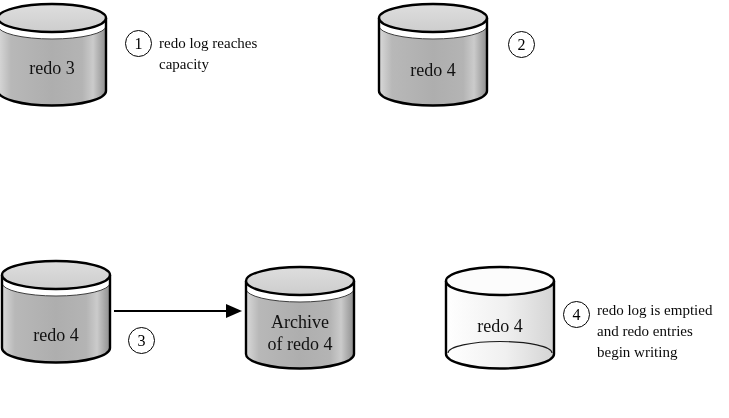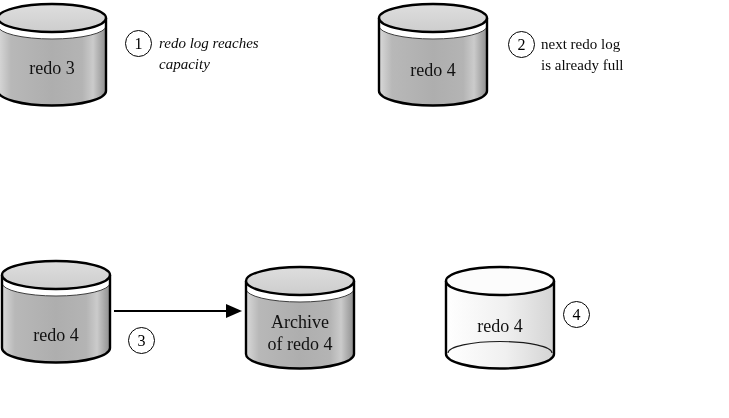--- a/index.html
+++ b/index.html
@@ -61,38 +61,36 @@
       <path d="M2,24 V89 A54,14.5 0 0 0 110,89 V24 A54,13 0 0 1 2,24 Z" fill="url(#gFullBody)"></path>
       <path d="M2,24 A54,13 0 0 0 110,24" fill="none" stroke="#3f3f3f" stroke-width="1"></path>
       <path d="M2,16 V89 A54,14.5 0 0 0 110,89 V16" fill="none" stroke="#000" stroke-width="2.4"></path>
       <ellipse cx="56" cy="16" rx="54" ry="14" fill="url(#gFullTop)" stroke="#000" stroke-width="2.4"></ellipse>
     </svg>
     <div class="cyl-label" style="top:55px;">redo 3</div>
   </div>
   <div class="step-circle" style="left:125px;top:30px;">
     <span>1</span>
   </div>
-  <div class="caption" style="left:159px;top:33px;font-style:italic;">redo log reaches
+  <div class="caption" style="left:159px;top:33px;">redo log reaches
 capacity</div>
 
   <div class="cyl" style="left:377px;top:2px;">
     <svg viewBox="0 0 112 106" width="112" height="106">
       <path d="M2,16 V89 A54,14.5 0 0 0 110,89 V16 Z" fill="#ffffff"></path>
       <path d="M2,24 V89 A54,14.5 0 0 0 110,89 V24 A54,13 0 0 1 2,24 Z" fill="url(#gFullBody)"></path>
       <path d="M2,24 A54,13 0 0 0 110,24" fill="none" stroke="#3f3f3f" stroke-width="1"></path>
       <path d="M2,16 V89 A54,14.5 0 0 0 110,89 V16" fill="none" stroke="#000" stroke-width="2.4"></path>
       <ellipse cx="56" cy="16" rx="54" ry="14" fill="url(#gFullTop)" stroke="#000" stroke-width="2.4"></ellipse>
     </svg>
     <div class="cyl-label" style="top:57px;">redo 4</div>
   </div>
   <div class="step-circle" style="left:508px;top:31px;">
     <span>2</span>
   </div>
-  <div class="caption" style="left:541px;top:34px;">next redo log
-is already full</div>
 
   <div class="cyl" style="left:0px;top:259px;">
     <svg viewBox="0 0 112 106" width="112" height="106">
       <path d="M2,16 V89 A54,14.5 0 0 0 110,89 V16 Z" fill="#ffffff"></path>
       <path d="M2,24 V89 A54,14.5 0 0 0 110,89 V24 A54,13 0 0 1 2,24 Z" fill="url(#gFullBody)"></path>
       <path d="M2,24 A54,13 0 0 0 110,24" fill="none" stroke="#3f3f3f" stroke-width="1"></path>
       <path d="M2,16 V89 A54,14.5 0 0 0 110,89 V16" fill="none" stroke="#000" stroke-width="2.4"></path>
       <ellipse cx="56" cy="16" rx="54" ry="14" fill="url(#gFullTop)" stroke="#000" stroke-width="2.4"></ellipse>
     </svg>
     <div class="cyl-label" style="top:65px;">redo 4</div>
@@ -122,14 +120,17 @@
       <path d="M2,16 V89 A54,14.5 0 0 0 110,89 V16 Z" fill="url(#gEmptyBody)"></path>
       <path d="M4,88 A52,11.5 0 0 1 108,88" fill="none" stroke="#1a1a1a" stroke-width="1.1"></path>
       <path d="M2,16 V89 A54,14.5 0 0 0 110,89 V16" fill="none" stroke="#000" stroke-width="2.4"></path>
       <ellipse cx="56" cy="16" rx="54" ry="14" fill="#fcfcfc" stroke="#000" stroke-width="2.4"></ellipse>
     </svg>
     <div class="cyl-label" style="top:50px;">redo 4</div>
   </div>
   <div class="step-circle" style="left:563px;top:301px;">
     <span>4</span>
   </div>
+  <div class="caption" style="left:597px;top:300px;">redo log is emptied
+and redo entries
+begin writing</div>
 
 </div>
 
 </body></html>

